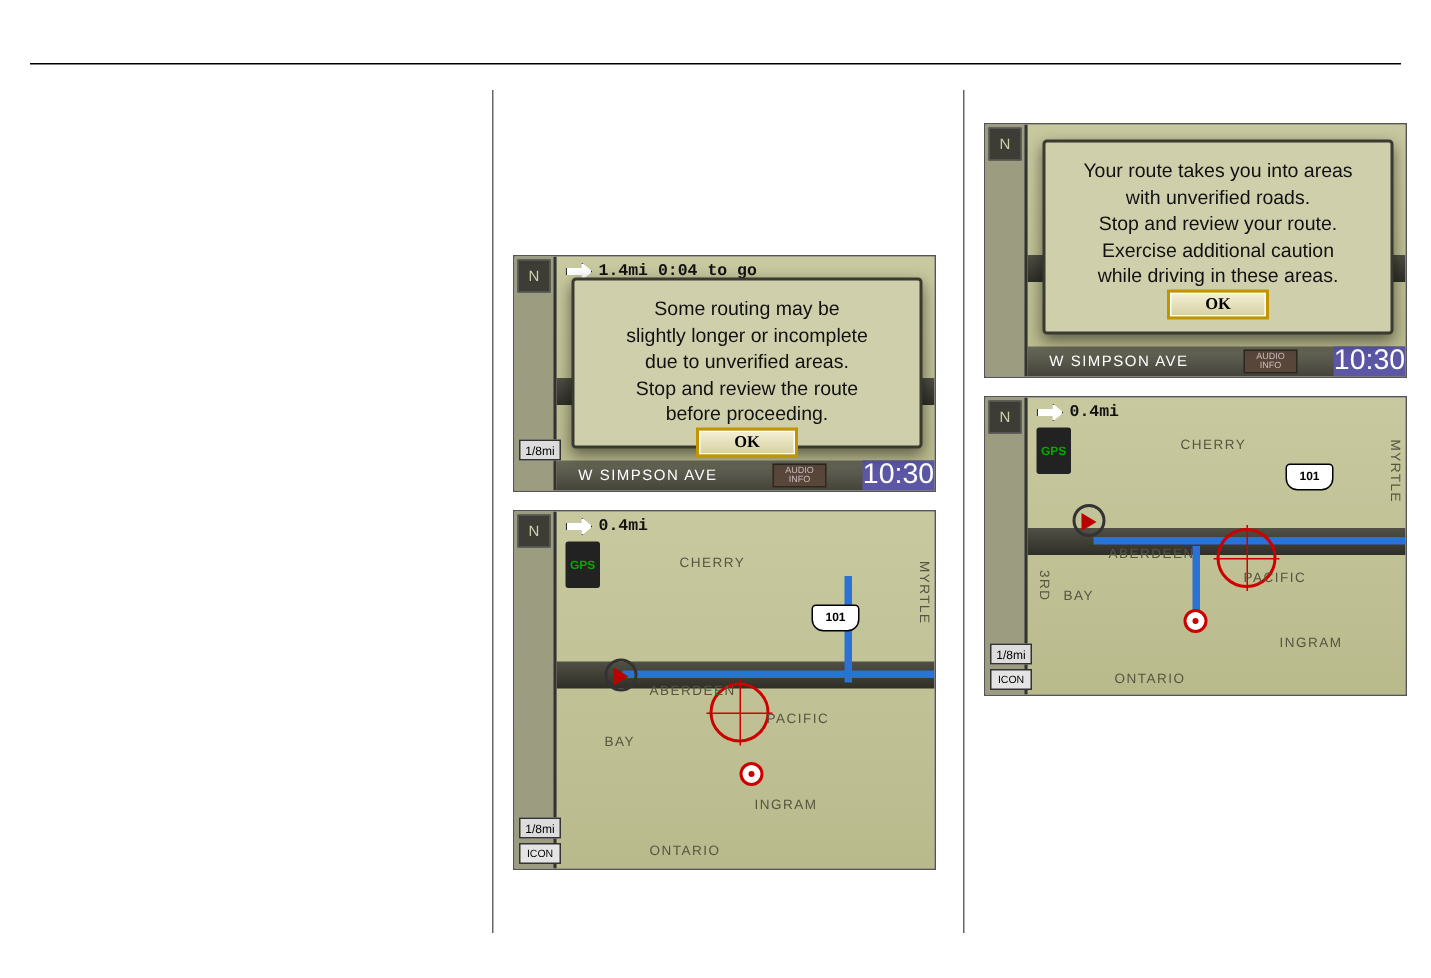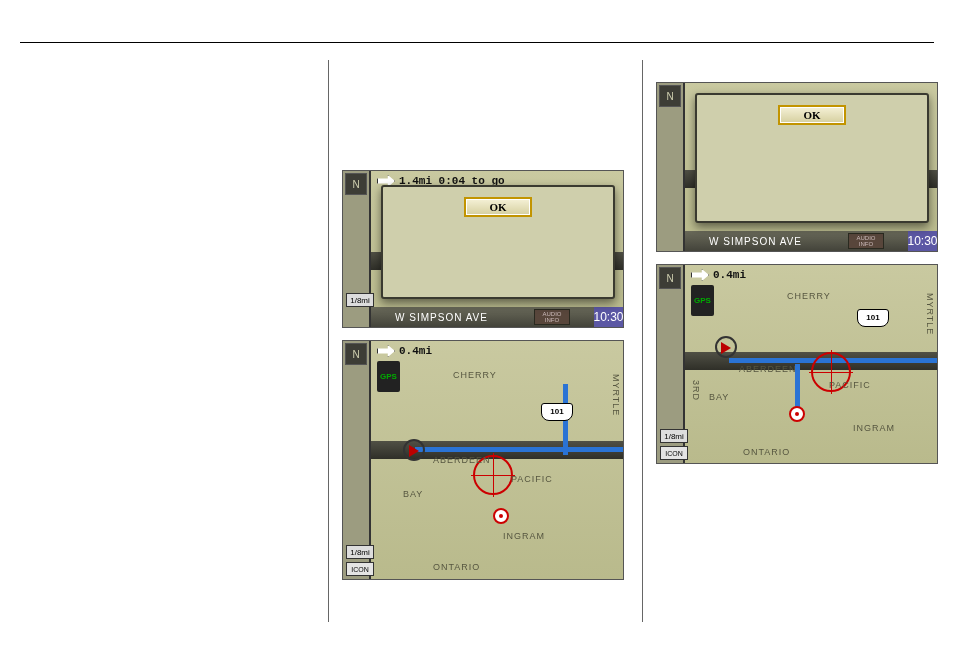--- a/index.html
+++ b/index.html
@@ -108,21 +108,21 @@
     display:flex; align-items:center;gap:22px;
   }
   .nav-panel .bottombar .street{
     margin-left:auto; margin-right:auto; color:#fff; font-size:10px; letter-spacing:1px;
   }
   .nav-panel .bottombar .audio{
     width:36px;height:16px;background:#58463b;border:1px solid #2a2a20;font-size:6px;color:#cbb;
     display:flex;flex-direction:column;align-items:center;justify-content:center;margin-right:2px;
   }
   .nav-panel .bottombar .clock{
-    width:29px;height:20px;background:#5b57a4;color:#fff;font-size:12px;
+    width:48px;height:20px;background:#5b57a4;color:#fff;font-size:19px;
     display:flex;align-items:center;justify-content:center;font-family:Arial;
   }
 
   
   .modal {
     position:absolute; left:38px; right:8px; top:10px; bottom:30px;
     background:#cfcfac;
     border:2px solid #3a3a30;
     border-radius:3px;
     box-shadow: 0 4px 10px rgba(0,0,0,.5);
@@ -174,20 +174,27 @@
   <div class="scale">1/8mi</div>
   <div class="bottombar">
     <span class="street">W SIMPSON AVE</span>
     <div class="audio">
       <span>AUDIO</span>
       <span>INFO</span>
     </div>
     <div class="clock">10:30</div>
   </div>
   <div class="modal">
+    <div class="msg">
+        <span style="white-space:pre-line">Some routing may be
+slightly longer or incomplete
+due to unverified areas.
+Stop and review the route
+before proceeding.</span>
+      </div>
     <div class="okrow">
       <div class="ok">OK</div>
     </div>
   </div>
 </div>
 
 <div id="panelB" class="nav-panel">
   <div class="roadstrip" style="top:42%"></div>
   <div class="route-h" style="top:42%"></div>
   <div class="route-v" style="left:220px; top:18%; height:30%"></div>
@@ -221,20 +228,27 @@
   </div>
   <div class="bottombar">
     <span class="street">W SIMPSON AVE</span>
     <div class="audio">
       <span>AUDIO</span>
       <span>INFO</span>
     </div>
     <div class="clock">10:30</div>
   </div>
   <div class="modal">
+    <div class="msg">
+        <span style="white-space:pre-line">Your route takes you into areas
+with unverified roads.
+Stop and review your route.
+Exercise additional caution
+while driving in these areas.</span>
+      </div>
     <div class="okrow">
       <div class="ok">OK</div>
     </div>
   </div>
 </div>
 
 <div id="panelD" class="nav-panel">
   <div class="roadstrip" style="top:44%"></div>
   <div class="route-h" style="top:44%"></div>
   <div class="route-v" style="left:138px; top:50%; height:25%"></div>

